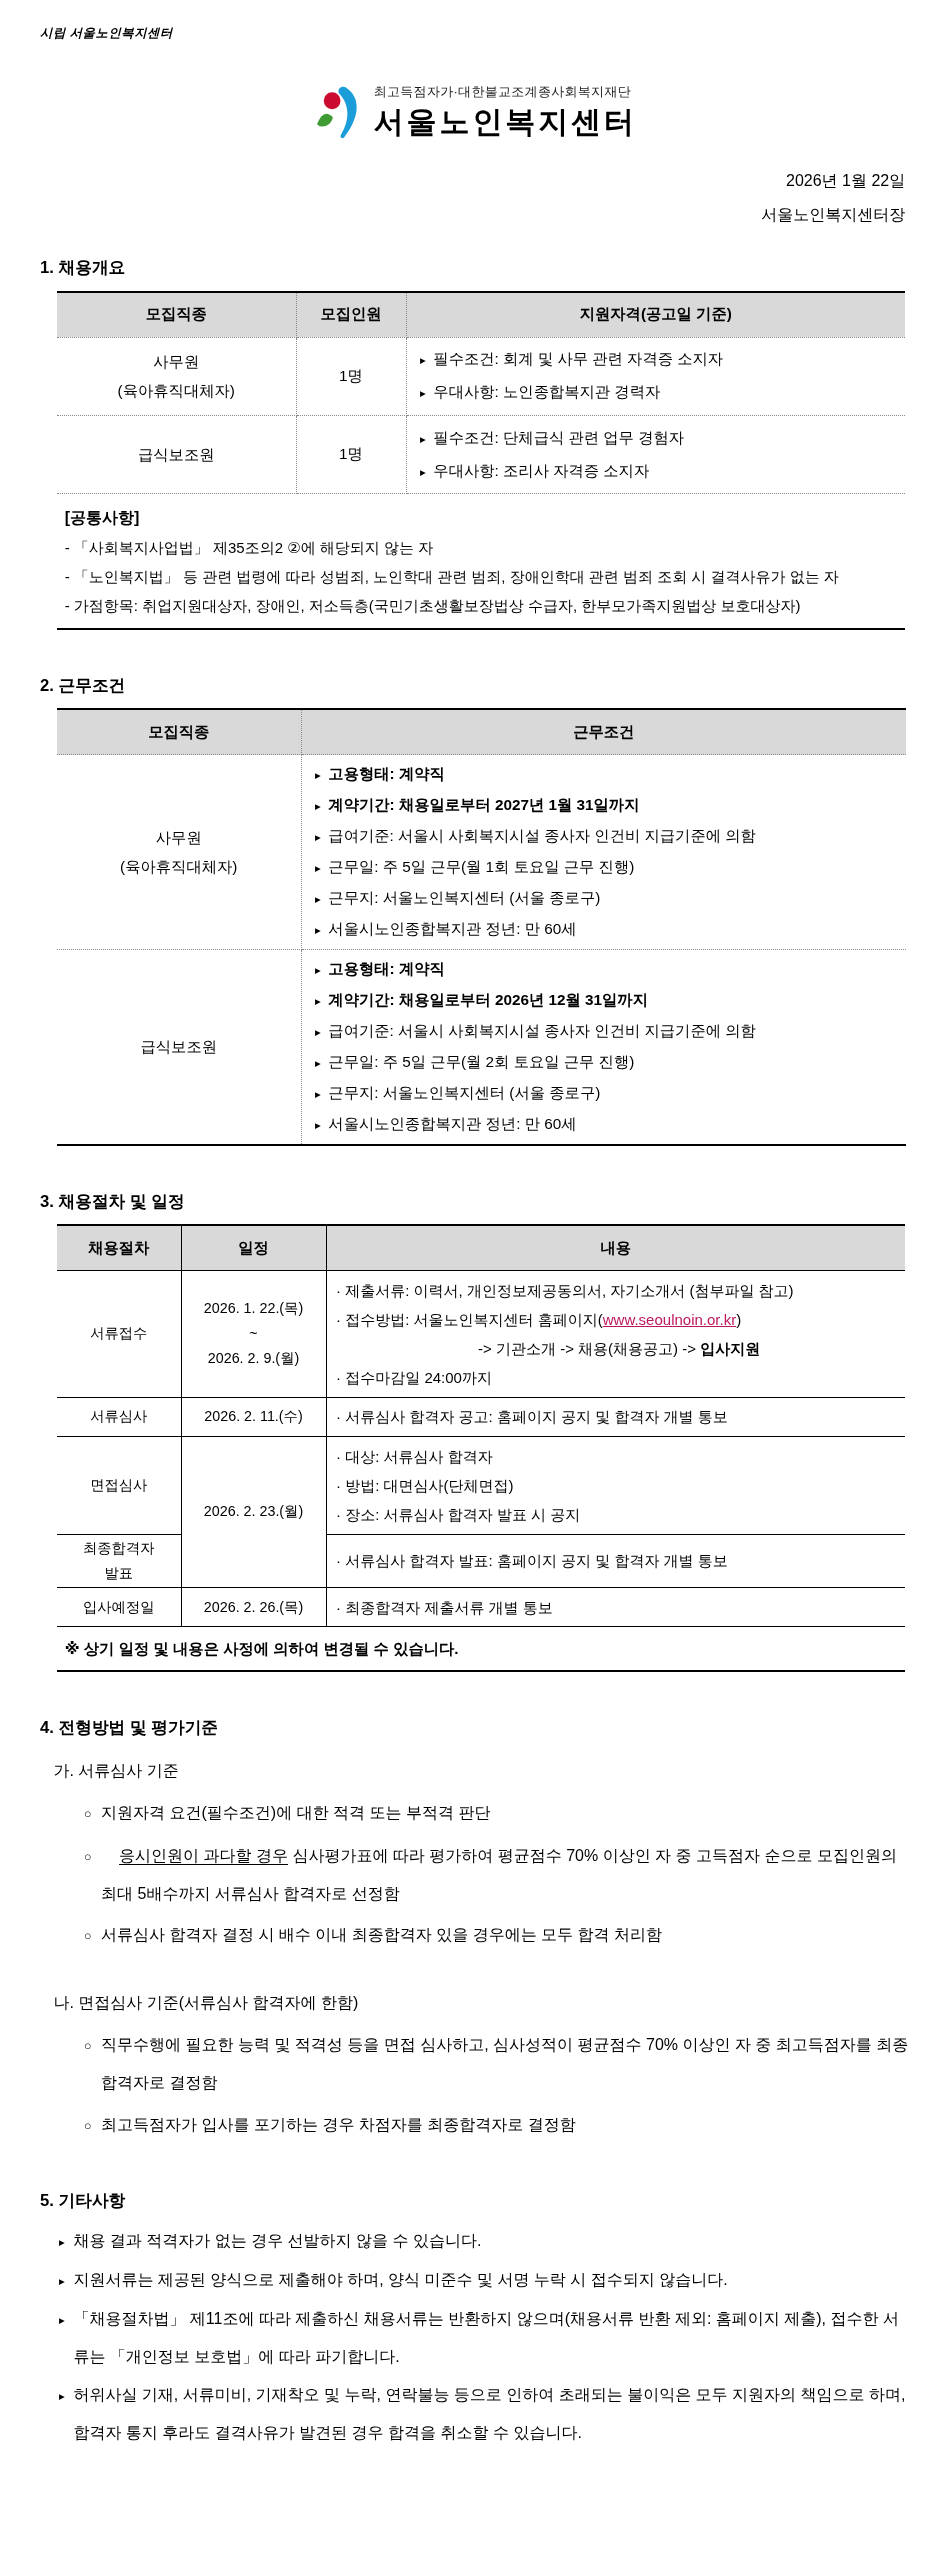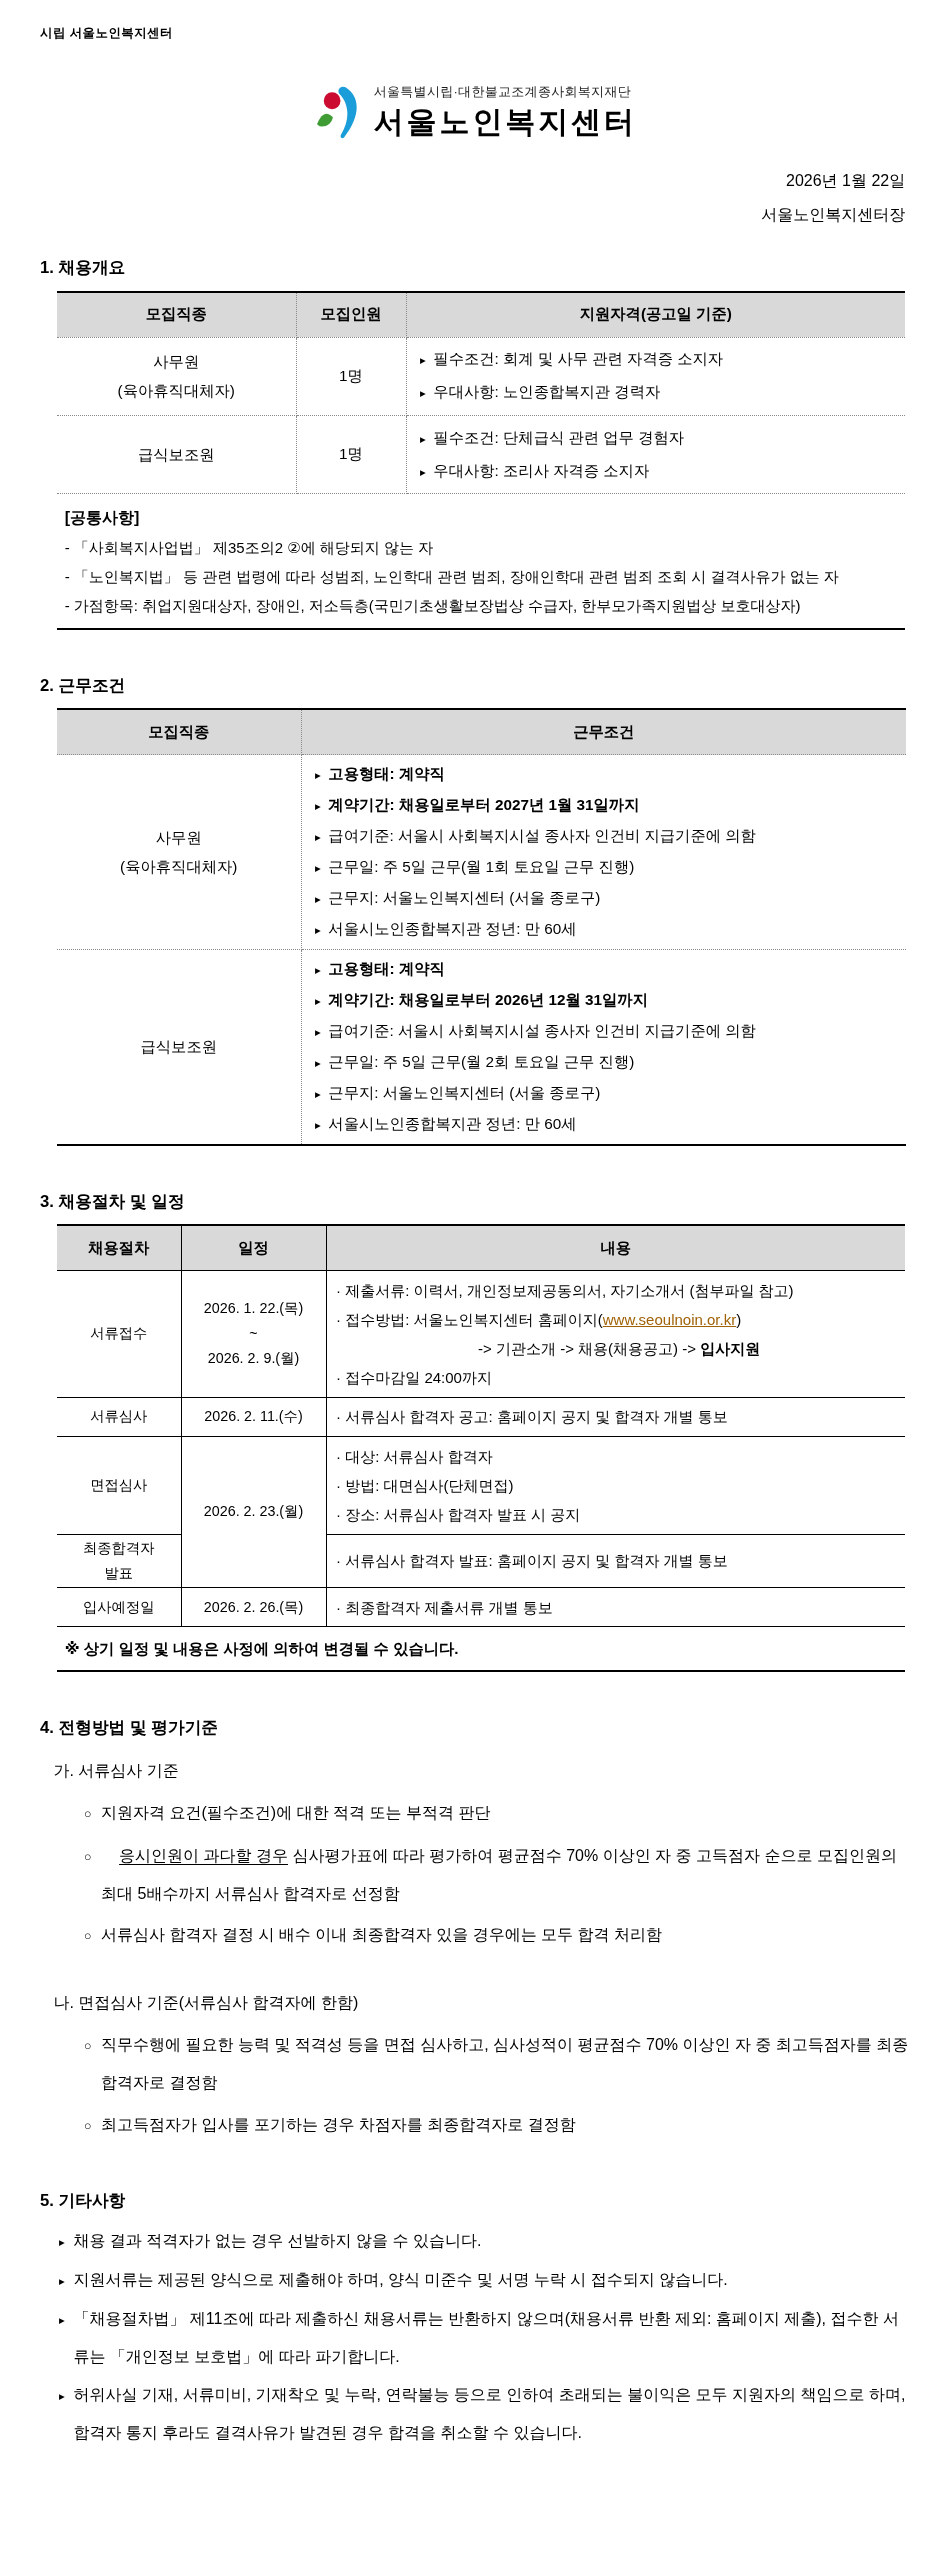--- a/index.html
+++ b/index.html
@@ -1,18 +1,18 @@
 <!DOCTYPE html>
 <html><head>
 <meta charset="utf-8">
 <style>
   html,body{margin:0;padding:0;background:#ffffff;}
   body{width:949px;min-height:2576px;font-family:"Liberation Sans","DejaVu Sans",sans-serif;color:#000;}
   .doc{padding:25px 40px 38px 40px;}
-  .corner{font-size:12.4px;font-weight:bold;letter-spacing:0.5px;}
+  .corner{font-size:12.4px;font-weight:bold;letter-spacing:0.5px;font-style:italic;}
   
   .logo{display:flex;justify-content:center;align-items:center;gap:9.6px;margin-top:40px;height:61px;}
   .logo-txt{text-align:left;}
   .lt-small{font-size:13px;color:#1c1c1c;margin-bottom:1px;letter-spacing:0.3px;}
   .lt-large{font-size:30px;font-weight:bold;letter-spacing:2.9px;}
   
   .intro{margin:78px 1.9px 0 1.9px;font-size:16.3px;line-height:2.2;text-align:justify;text-indent:7.7px;}
   .sign{text-align:right;margin-top:21px;font-size:16px;line-height:2.1;padding-right:3.8px;}
   
   .sec{font-size:16.7px;font-weight:bold;margin:0;}
@@ -48,21 +48,21 @@
   table.sol tr>*:first-child{border-left:none;}
   table.sol tr>*:last-child{border-right:none;}
   table.sol tr:first-child>*{border-top:none;}
   table.sol tr:last-child>*{border-bottom:none;}
   table.sol th{border-bottom:1.9px solid #000;}
   .t3 .det{padding:4.8px 5.7px 4.8px 9.6px;font-size:15px;}
   .t3 .det div{line-height:29px;}
   .t3 td.c{font-size:14.3px;line-height:25px;}
   .t3 .indent{margin-left:142px;}
   .t3 .note td{font-weight:bold;padding:8.6px 3.8px 8.6px 7.7px;line-height:25px;}
-  a.link{color:#a16207;text-decoration:underline;cursor:pointer;}
+  a.link{color:#be185d;text-decoration:underline;cursor:pointer;}
   
   .subt{font-size:16px;margin:13.4px 0 0 13.4px;line-height:38px;}
   .grp2{margin-top:29px;}
   .oli{display:flex;align-items:baseline;gap:9.6px;margin-left:44px;font-size:16px;line-height:38px;margin-top:3.8px;}
   .oli .mk{font-size:12.4px;}
   u{text-underline-offset:2.9px;margin-left:18px;}
   
   .tli{display:flex;align-items:baseline;gap:8.6px;margin-left:19px;font-size:16px;line-height:38px;}
 </style>
 </head>
@@ -72,21 +72,21 @@
 
   <div class="corner">시립 서울노인복지센터</div>
 
   <div class="logo">
     <svg width="52" height="55" viewBox="0 0 62 64" aria-hidden="true">
       <path d="M40,2 C59,14 57,38 38,62 C35.5,63.5 33,62 34.5,58.5 C46,40 44,21 32.5,9.5 C29.5,5.5 34,-1 40,2 Z" fill="#1b9dd9"></path>
       <circle cx="24" cy="18" r="10" fill="#cb0b2f"></circle>
       <path d="M6,46 Q14,26 25,38 Q22,50 9,48.5 Z" fill="#3f9c35"></path>
     </svg>
     <div class="logo-txt">
-      <div class="lt-small">서울특별시립·대한불교조계종사회복지재단</div>
+      <div class="lt-small">최고득점자가·대한불교조계종사회복지재단</div>
       <div class="lt-large">서울노인복지센터</div>
     </div>
   </div>
 
 
   <div class="sign">
     <div>2026년 1월 22일</div>
     <div>서울노인복지센터장</div>
   </div>
 

